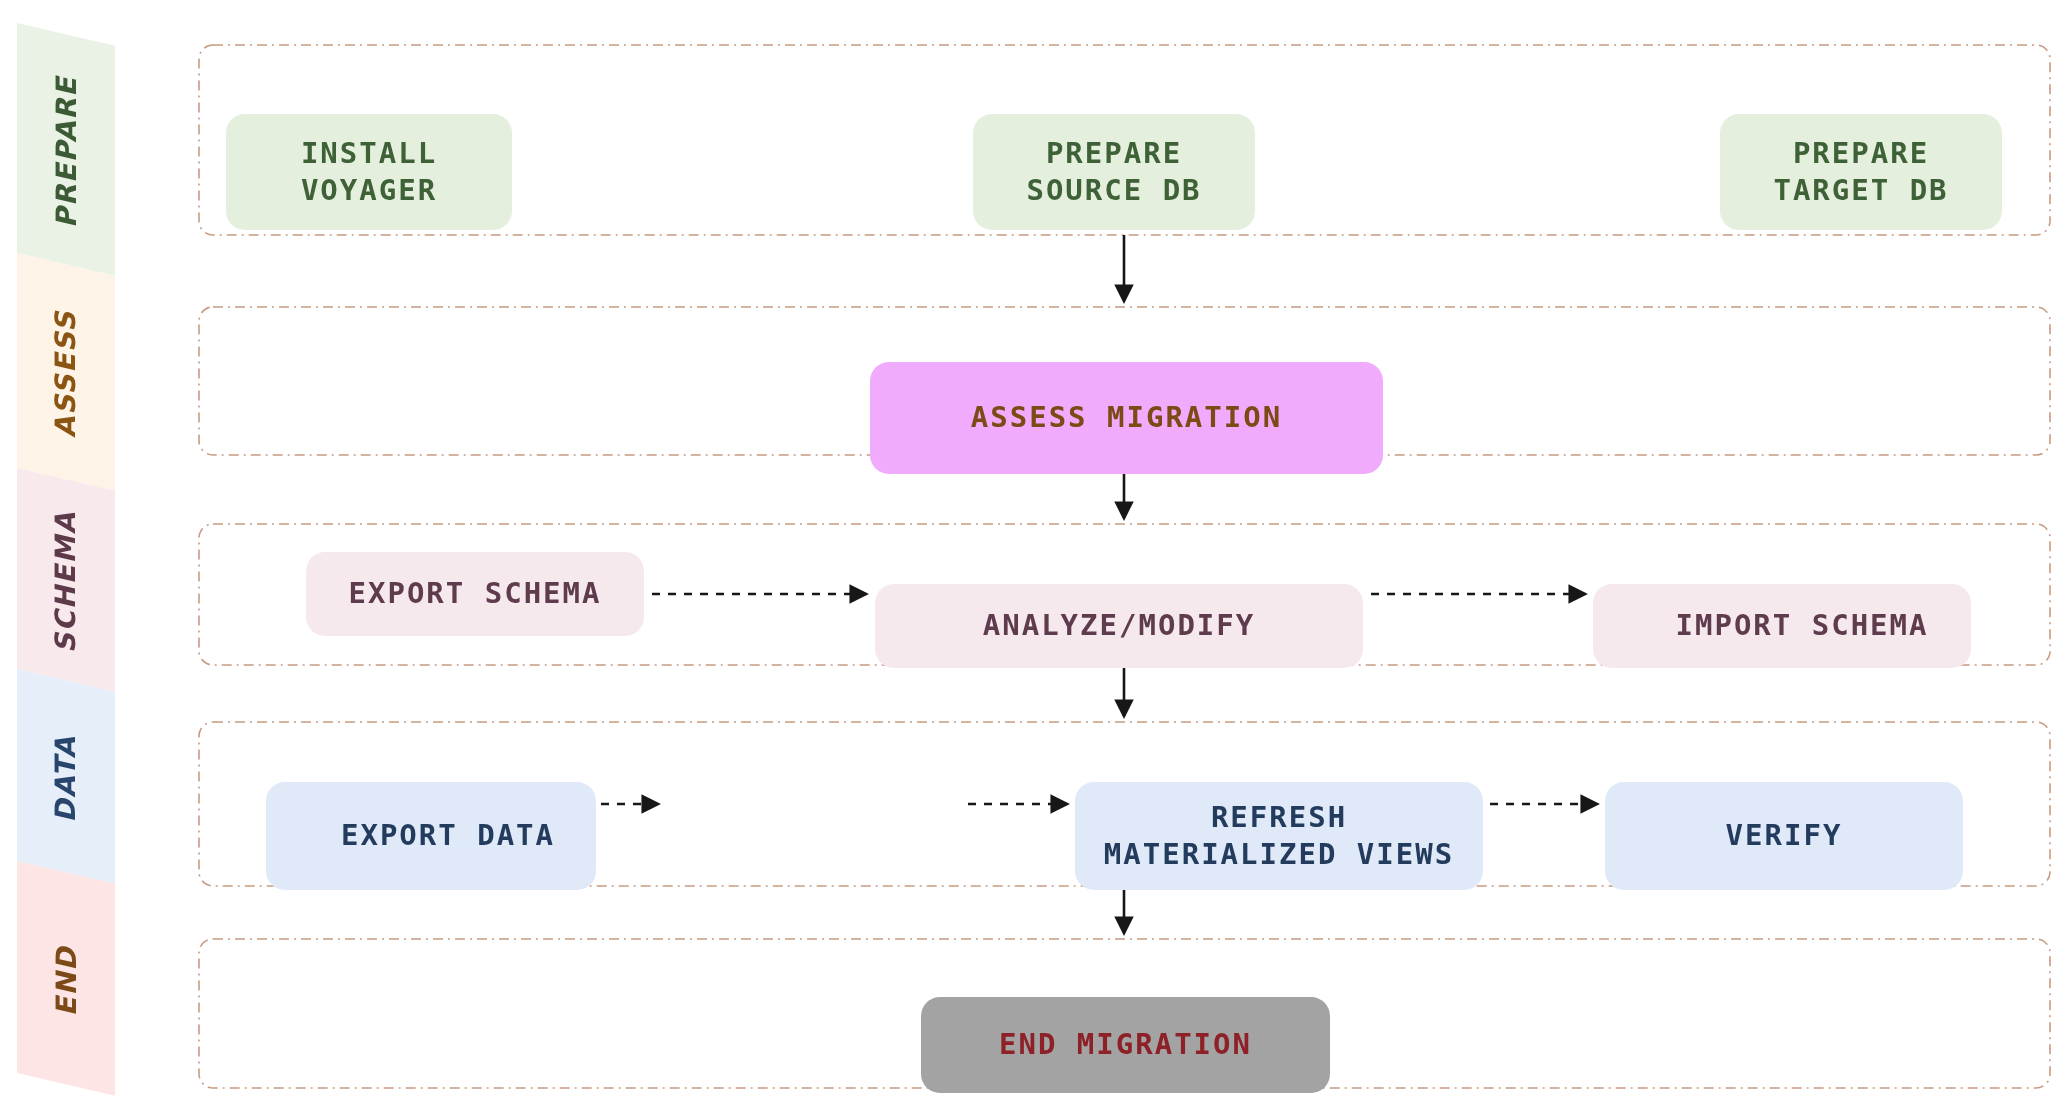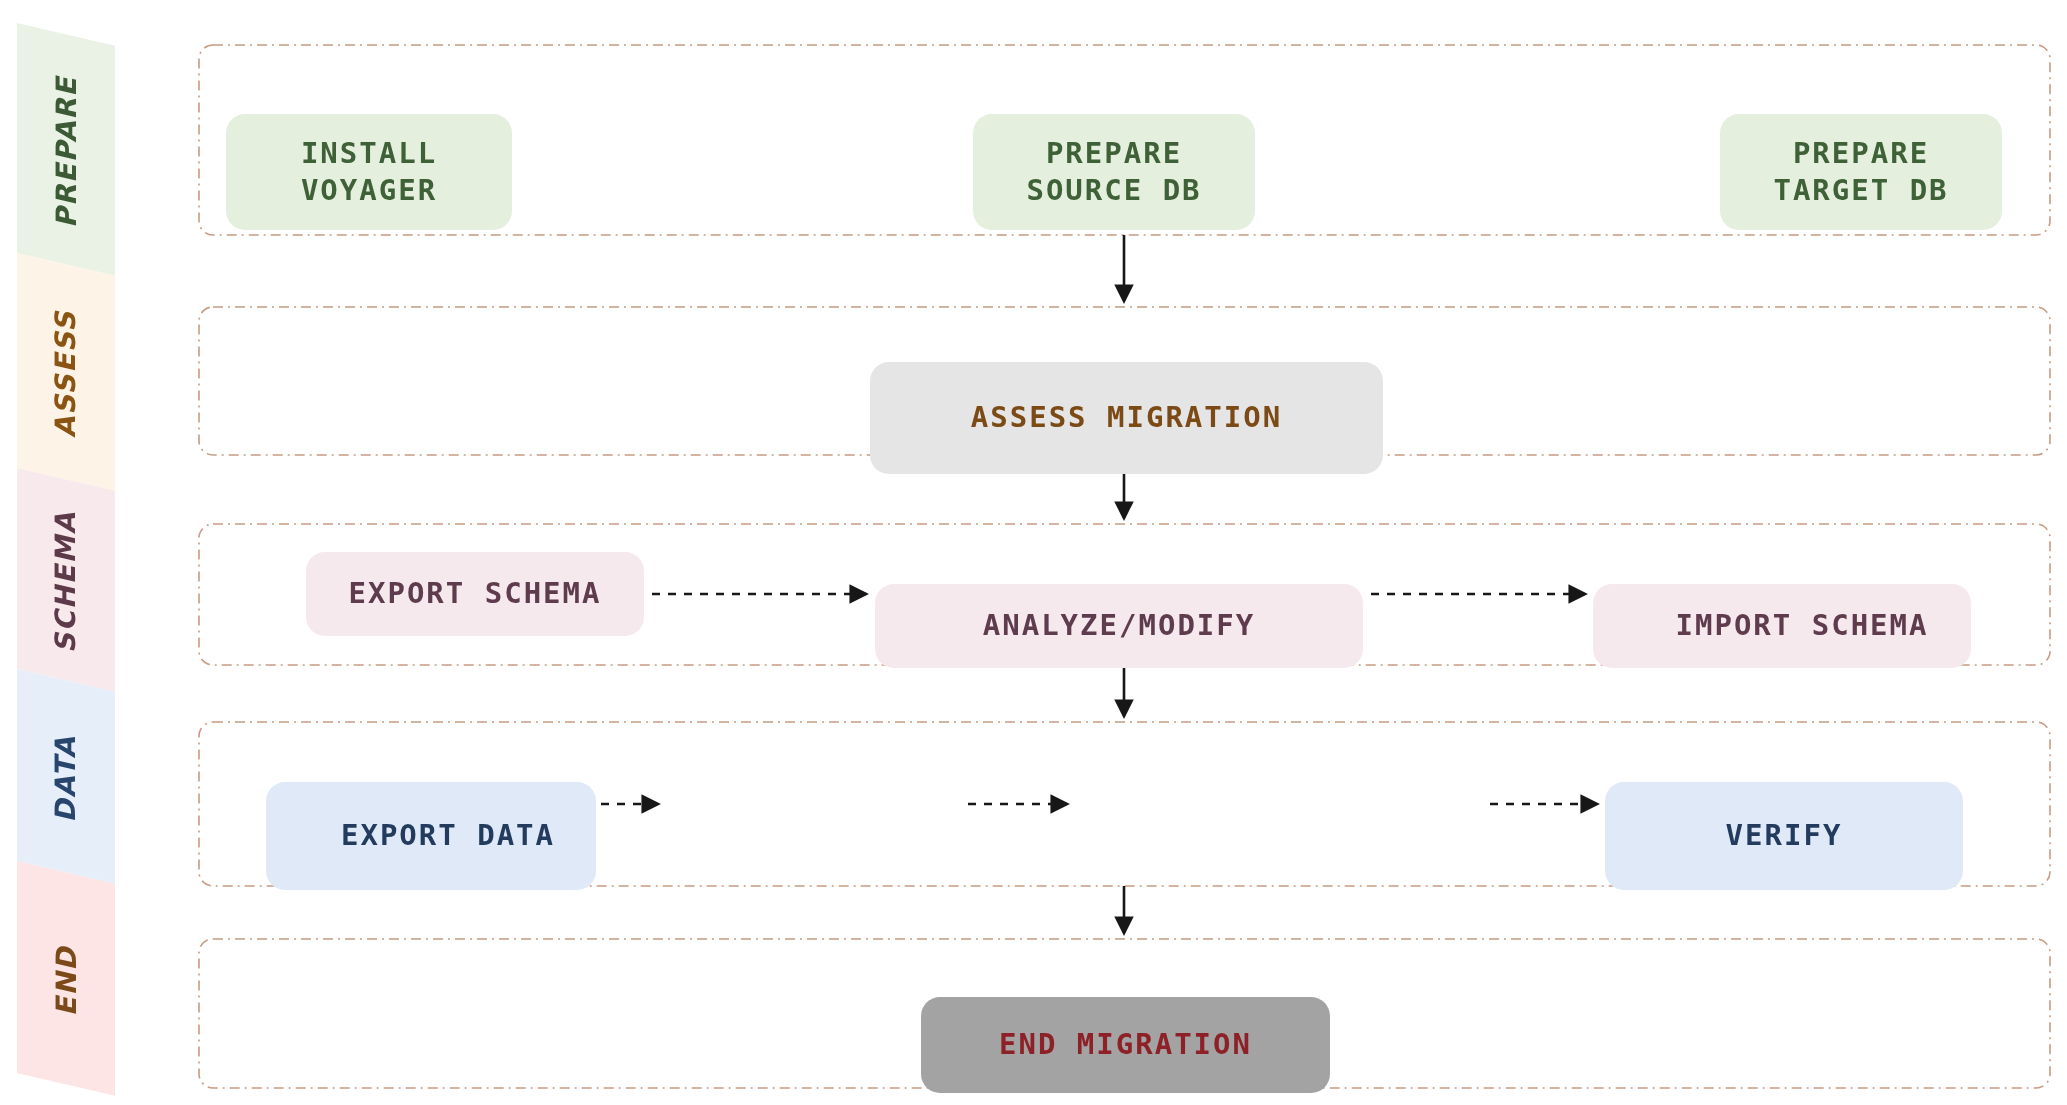--- a/index.html
+++ b/index.html
@@ -21,21 +21,21 @@
   .seg-schema {height:201px;background:#f8eaec;color:#5d3a49;}
   .seg-data   {height:192px;background:#e6eefa;color:#27456d;}
   .seg-end    {height:212px;background:#fce5e4;color:#7b4a18;}
 
   
   .node{position:absolute;z-index:2;display:flex;align-items:center;justify-content:center;
         border-radius:19px;text-align:center;
         font-family:"DejaVu Sans Mono",monospace;font-weight:bold;
         font-size:29px;letter-spacing:2px;line-height:1.28;white-space:pre-line;margin-top:32px;}
   .theme-green {background:#e4efde;color:#3f6137;}
-  .theme-cream {background:#e5e5e5;color:#7c4a15;}
+  .theme-cream {background:#f0abfc;color:#7c4a15;}
   .theme-mauve {background:#f6e9ed;color:#5e3b4d;}
   .theme-blue  {background:#dfe9f8;color:#233c5e;}
   .theme-pink  {background:#a3a3a3;color:#8d2127;}
 
   .n-install {left:226px; top:82px; width:286px;height:116px;}
   .n-srcdb   {left:973px; top:82px; width:282px;height:116px;}
   .n-tgtdb   {left:1720px;top:82px; width:282px;height:116px;}
   .n-assess  {left:870px; top:330px;width:513px;height:112px;}
   .n-exps    {left:306px; top:520px;width:338px;height:84px;}
   .n-analyze {left:875px; top:552px;width:488px;height:84px;}
@@ -118,20 +118,24 @@
   </div>
   <div class="node theme-mauve n-analyze">
     <span>ANALYZE/MODIFY</span>
   </div>
   <div class="node theme-mauve n-imps">
     <span>IMPORT SCHEMA</span>
   </div>
   <div class="node theme-blue n-expd">
     <span>EXPORT DATA</span>
   </div>
+  <div class="node theme-blue n-refresh">
+    <span>REFRESH
+MATERIALIZED VIEWS</span>
+  </div>
   <div class="node theme-blue n-verify">
     <span>VERIFY</span>
   </div>
   <div class="node theme-pink n-endmig">
     <span>END MIGRATION</span>
   </div>
 
 </div>
 
 </body></html>

